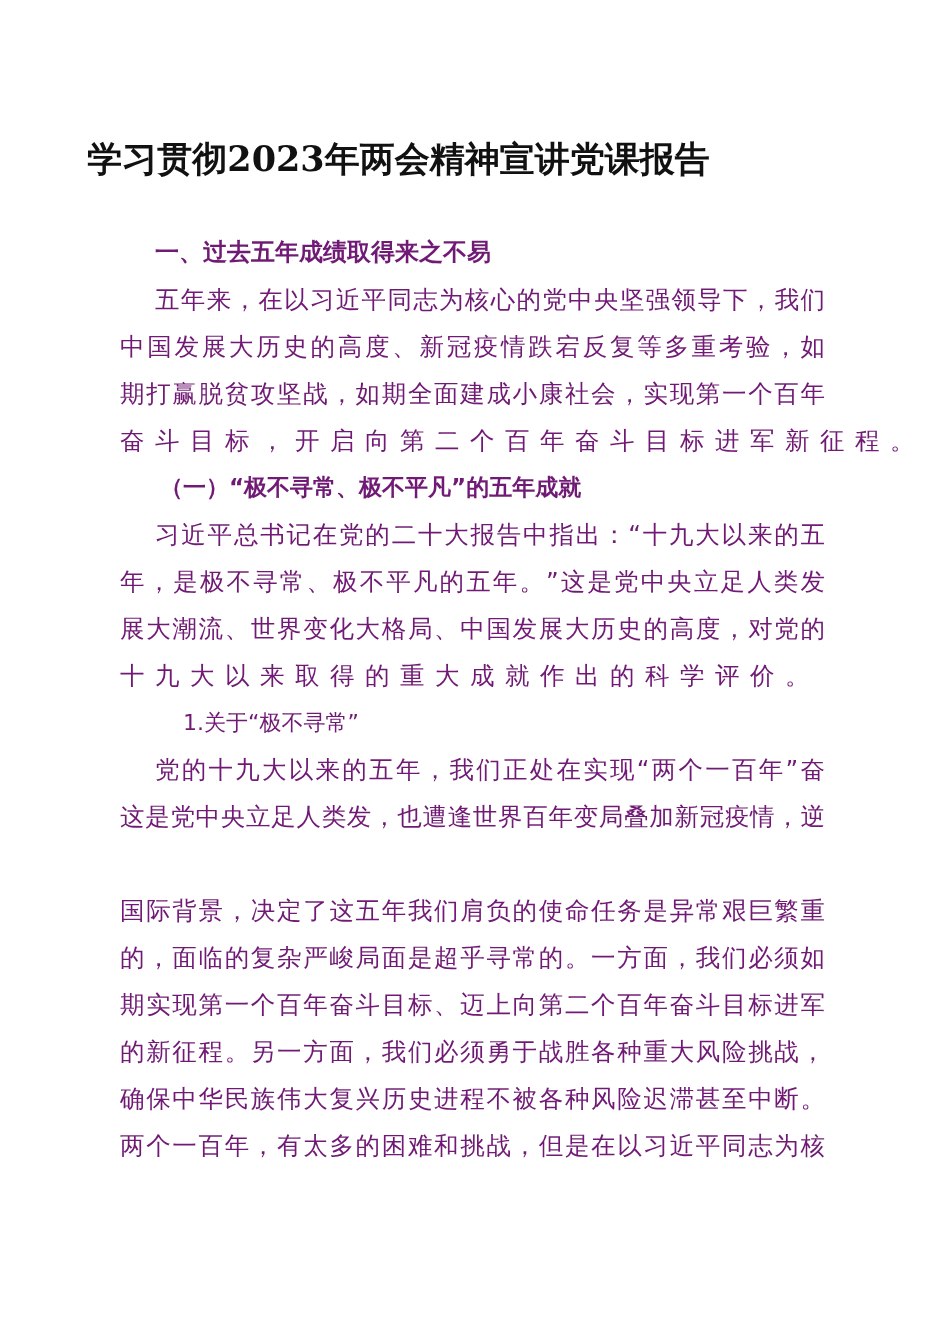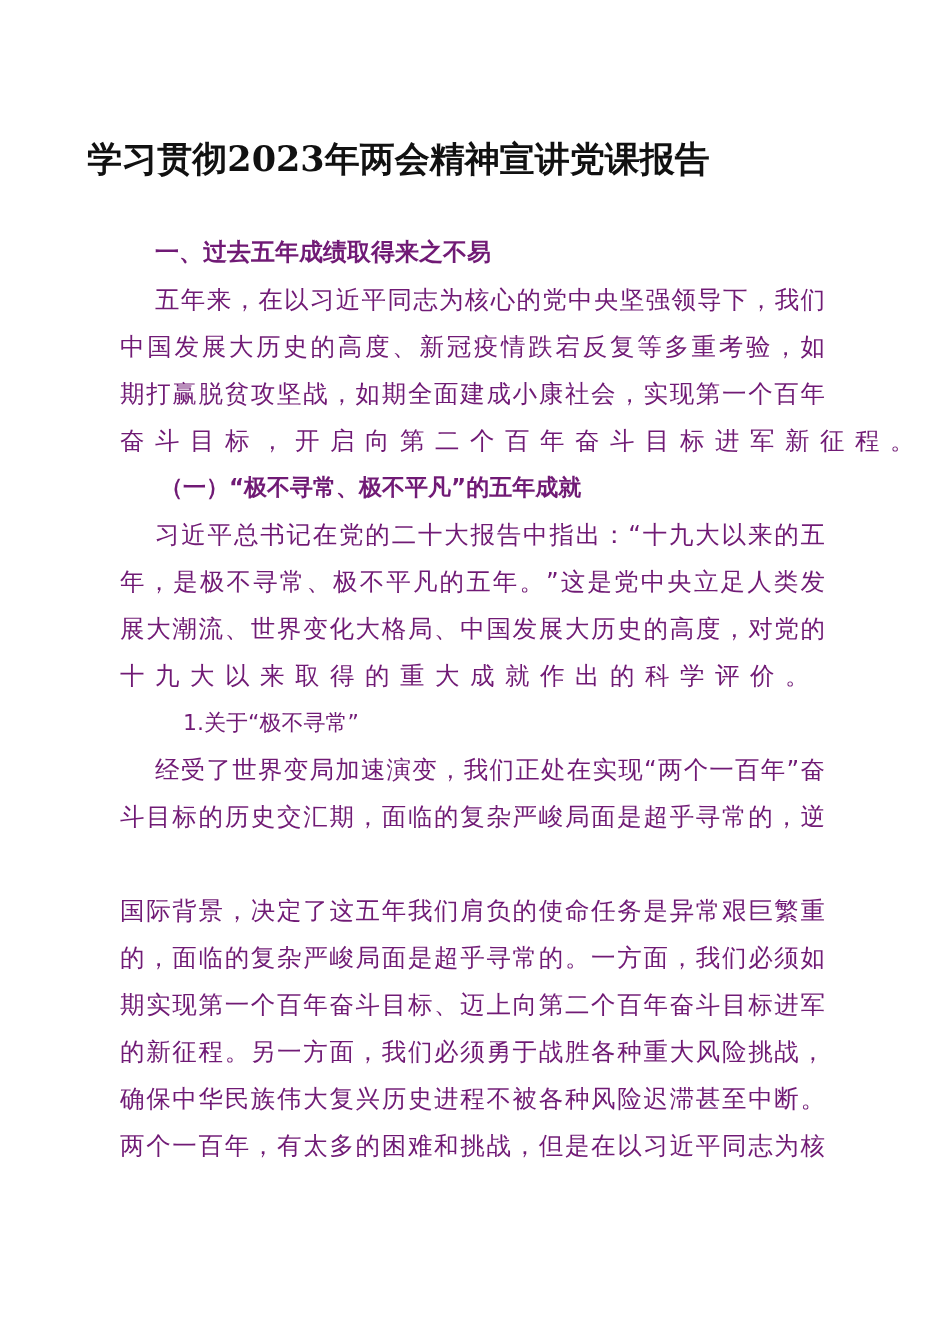--- a/index.html
+++ b/index.html
@@ -37,21 +37,21 @@
 
   <div class="line h2" style="top:464px">（一）“极不寻常、极不平凡”的五年成就</div>
 
   <div class="line indent" style="top:511px">习近平总书记在党的二十大报告中指出：“十九大以来的五</div>
   <div class="line" style="top:605px">展大潮流、世界变化大格局、中国发展大历史的高度，对党的</div>
   <div class="line" style="top:558px">年，是极不寻常、极不平凡的五年。”这是党中央立足人类发</div>
   <div class="line last" style="top:652px">十九大以来取得的重大成就作出的科学评价。</div>
 
   <div class="line h3" style="top:699px">1.关于“极不寻常”</div>
 
-  <div class="line indent" style="top:746px">经受了世界变局加速演变，我们正处在实现“两个一百年”奋</div>
-  <div class="line" style="top:793px">斗目标的历史交汇期，面临的复杂严峻局面是超乎寻常的，逆</div>
+  <div class="line indent" style="top:746px">党的十九大以来的五年，我们正处在实现“两个一百年”奋</div>
+  <div class="line" style="top:793px">这是党中央立足人类发，也遭逢世界百年变局叠加新冠疫情，逆</div>
   <div class="line" style="top:887px">国际背景，决定了这五年我们肩负的使命任务是异常艰巨繁重</div>
   <div class="line" style="top:934px">的，面临的复杂严峻局面是超乎寻常的。一方面，我们必须如</div>
   <div class="line" style="top:981px">期实现第一个百年奋斗目标、迈上向第二个百年奋斗目标进军</div>
   <div class="line" style="top:1028px">的新征程。另一方面，我们必须勇于战胜各种重大风险挑战，</div>
   <div class="line" style="top:1075px">确保中华民族伟大复兴历史进程不被各种风险迟滞甚至中断。</div>
   <div class="line" style="top:1122px">两个一百年，有太多的困难和挑战，但是在以习近平同志为核</div>
 </div>
 
 </body></html>

